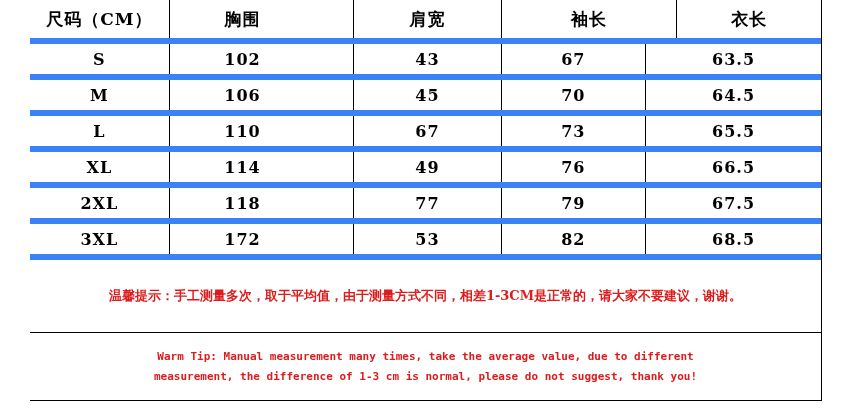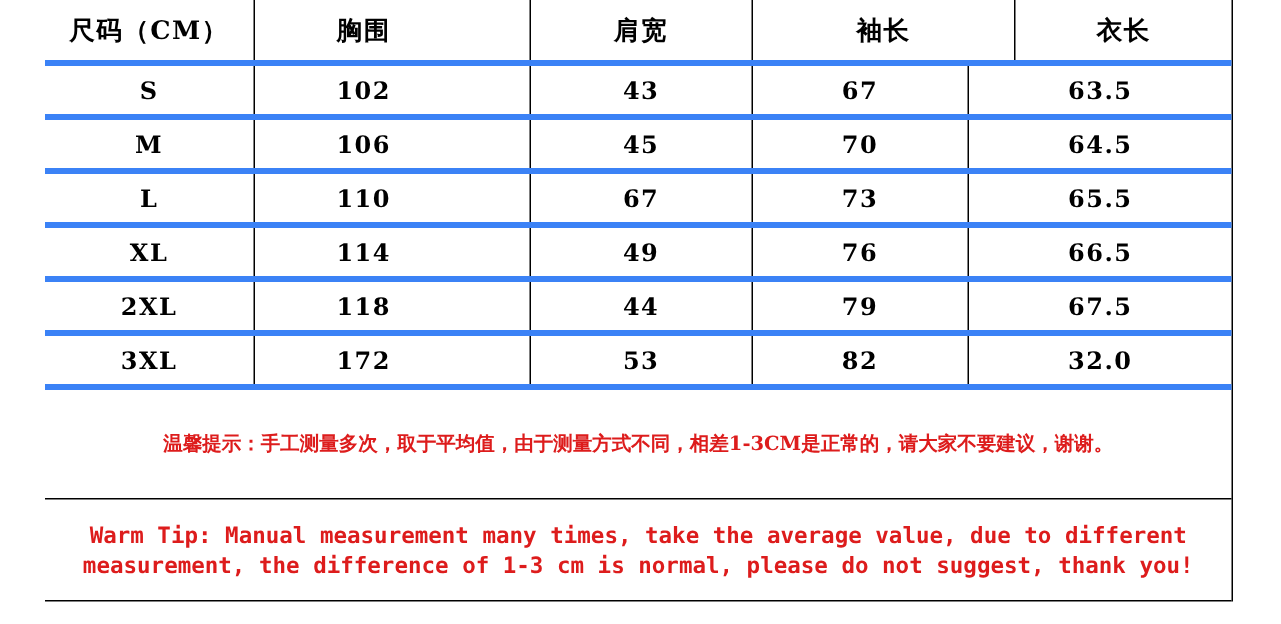--- a/index.html
+++ b/index.html
@@ -13,21 +13,21 @@
   }
   .table{
     position:absolute;
     left:30px;top:0;
     width:792px;
     border-right:1px solid #000000;
     box-sizing:border-box;
   }
   .row{
     display:flex;
-    border-bottom:4px solid #3b82f6;
+    border-bottom:6px solid #3b82f6;
     box-sizing:border-box;
   }
   .row.header{height:44px;}
   .row.data{height:36px;}
   .cell{
     display:flex;align-items:center;justify-content:center;
     box-sizing:border-box;
     font-weight:bold;
     font-size:16px;
     letter-spacing:1px;
@@ -47,21 +47,21 @@
   .tip-cn{
     height:73px;
     font-size:13px;
     font-weight:bold;
     color:#dd1c1c;
     letter-spacing:0px;
   }
   .tip-en{
     height:68px;
     font-family:"DejaVu Sans Mono","Liberation Mono",monospace;
-    font-size:15px;
+    font-size:11px;
     line-height:20px;
     font-weight:bold;
     color:#dd1c1c;
     text-align:center;
   }
 </style>
 </head>
 <body>
 
 <div class="screen">
@@ -103,31 +103,31 @@
       <div class="cell c1">XL</div>
       <div class="cell c2">114</div>
       <div class="cell c3">49</div>
       <div class="cell c4">76</div>
       <div class="cell c5">66.5</div>
     </div>
 
     <div class="row data">
       <div class="cell c1">2XL</div>
       <div class="cell c2">118</div>
-      <div class="cell c3">44</div>
+      <div class="cell c3">77</div>
       <div class="cell c4">79</div>
       <div class="cell c5">67.5</div>
     </div>
 
     <div class="row data">
       <div class="cell c1">3XL</div>
       <div class="cell c2">172</div>
       <div class="cell c3">53</div>
       <div class="cell c4">82</div>
-      <div class="cell c5">32.0</div>
+      <div class="cell c5">68.5</div>
     </div>
 
     <div class="tip-row tip-cn">
       <span>温馨提示：手工测量多次，取于平均值，由于测量方式不同，相差1-3CM是正常的，请大家不要建议，谢谢。</span>
     </div>
 
     <div class="tip-row tip-en">
       <span>Warm Tip: Manual measurement many times, take the average value, due to different</span>
       <span>measurement, the difference of 1-3 cm is normal, please do not suggest, thank you!</span>
     </div>

